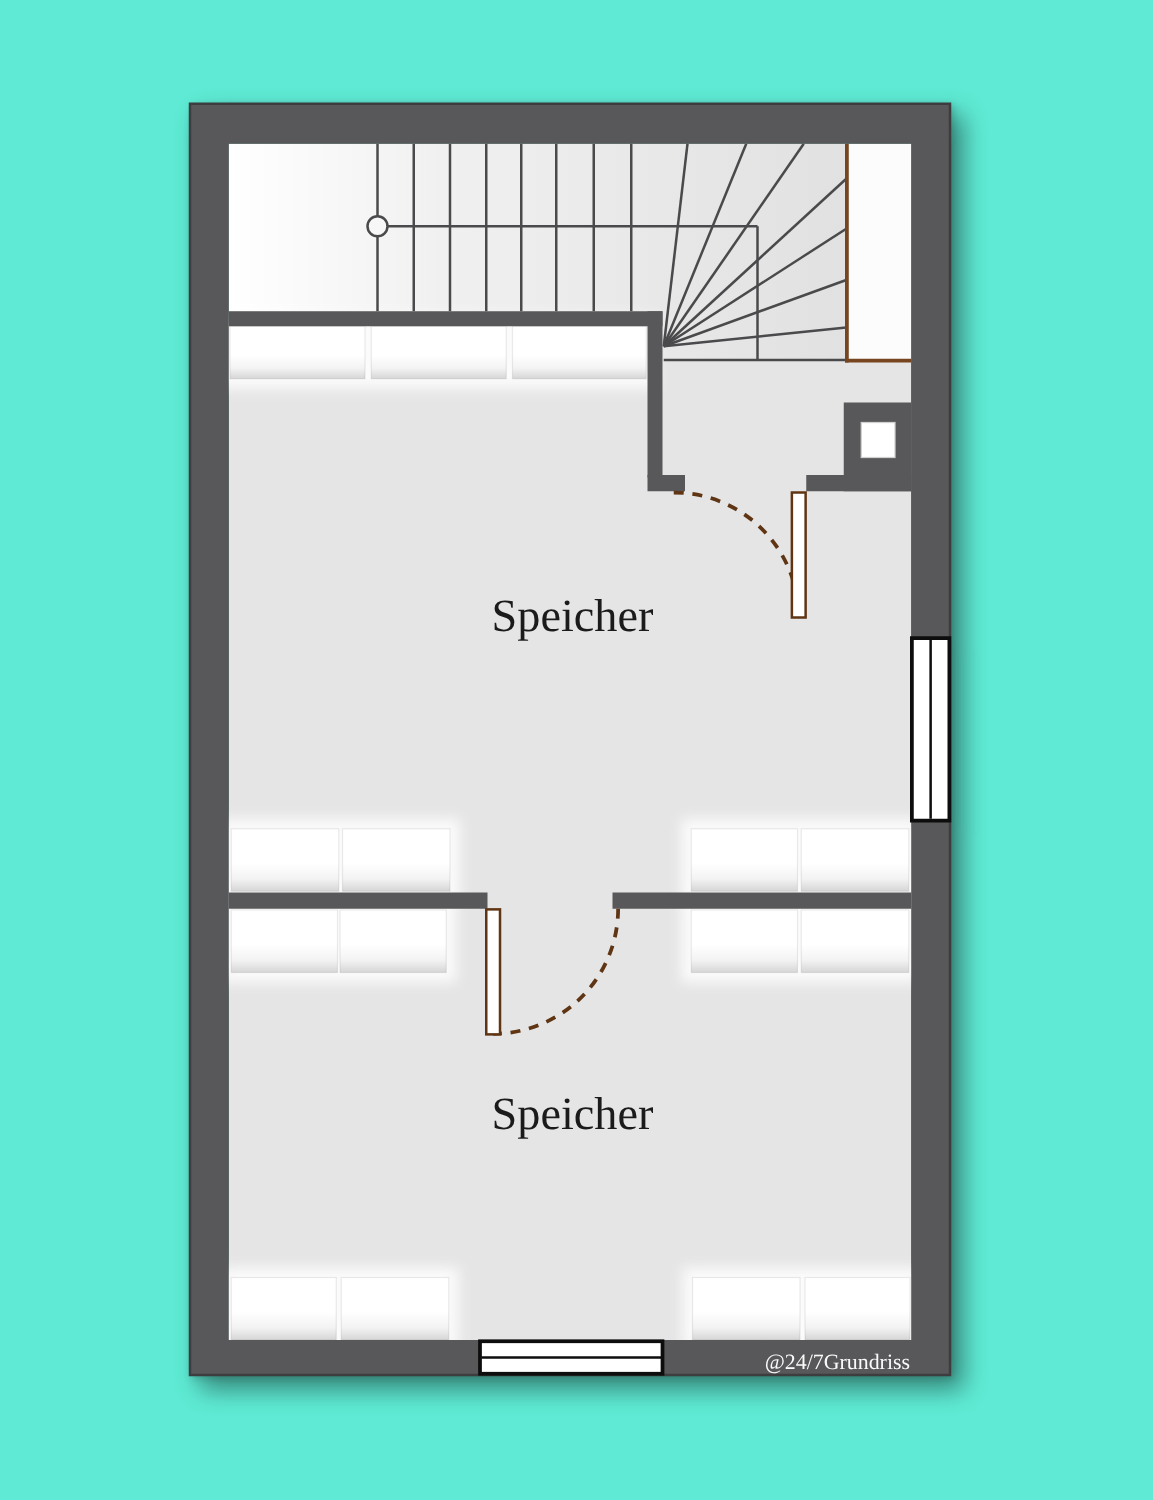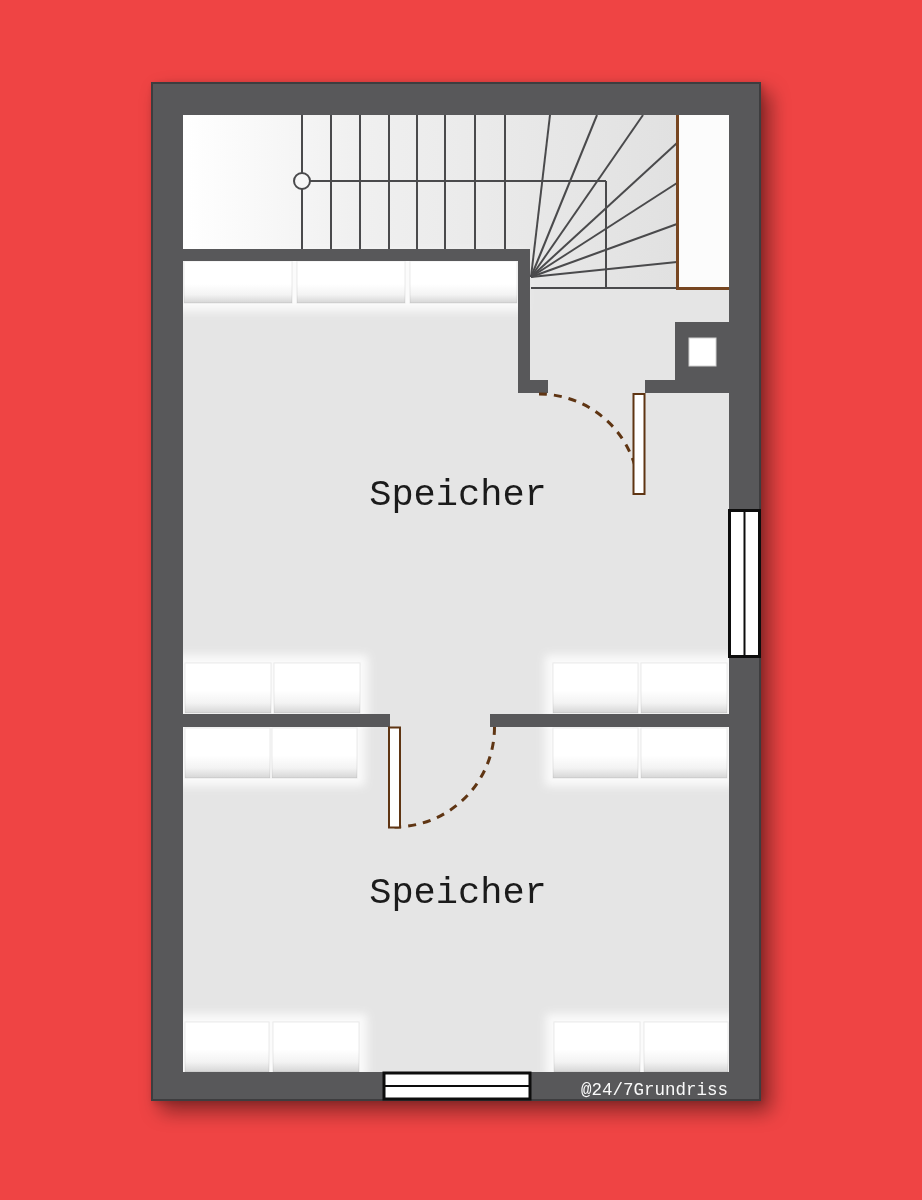--- a/index.html
+++ b/index.html
@@ -1,18 +1,18 @@
 <!DOCTYPE html>
 <html style="--wall: #58585a; --floor: #e5e5e5; --stair_line: #4a4a4c; --wood: #5f3513; --landing_wood: #774621; --window_frame: #0d0d0d; --label_text: #1b1b1b; --watermark_text: #fafafa;"><head>
 <meta charset="utf-8">
 <style>
   html,body{margin:0;padding:0;background:#ffffff;}
   .stage{
-    position:relative;width:922px;height:1200px;background:#ef4444;overflow:hidden;
-    font-family:Liberation Mono, monospace;
+    position:relative;width:922px;height:1200px;background:#5eead4;overflow:hidden;
+    font-family:Liberation Serif, serif;
   }
   .stage svg{position:absolute;left:0;top:0;}
   #plan-group{
     filter: drop-shadow(9px 10px 10px rgba(0,0,0,0.38)) drop-shadow(2px 2px 3px rgba(0,0,0,0.18));
   }
   .wall{fill:var(--wall,#58585a);}
   .floor{fill:var(--floor,#e5e5e5);}
   .flue{fill:#ffffff;stroke:#d0d0d0;stroke-width:1;}
   .sline{stroke:var(--stair_line,#4a4a4c);stroke-width:2;fill:none;stroke-linecap:butt;}
   .walk-circle{fill:#f7f7f7;stroke:var(--stair_line,#4a4a4c);stroke-width:2;}

